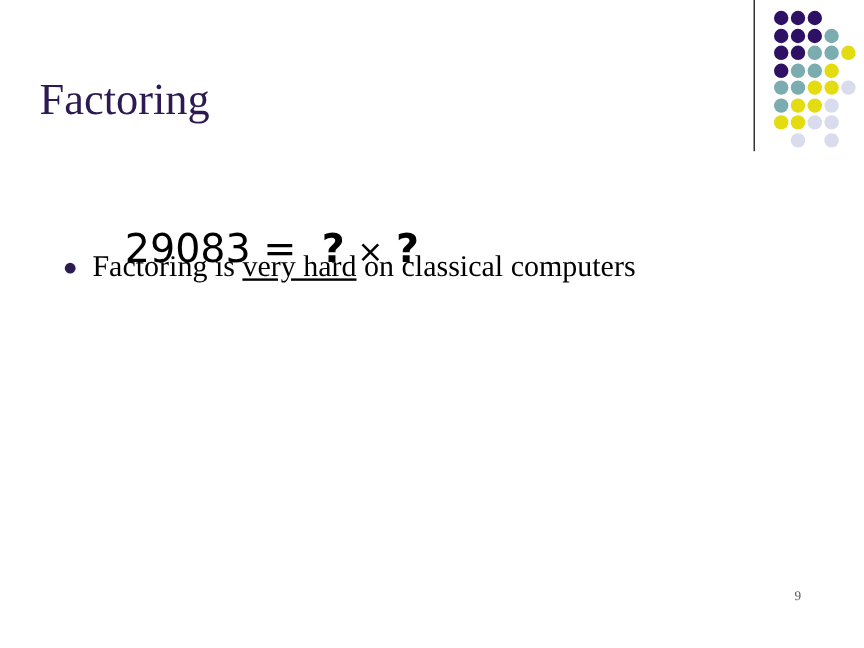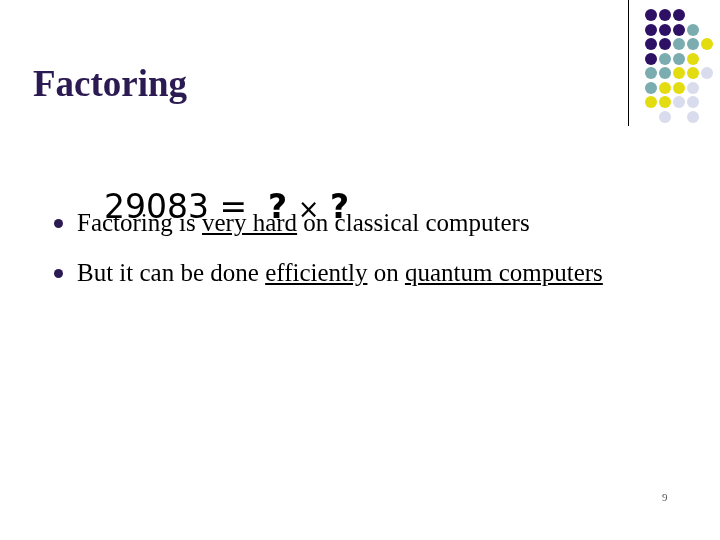--- a/index.html
+++ b/index.html
@@ -52,21 +52,21 @@
   }
   .deco-dot.blank { background: transparent; }
 
   
   #title {
     position: absolute;
     left: 33px;
     top: 62px;
     font-family: "Liberation Serif", "DejaVu Serif", serif;
     font-size: 37px;
-    font-weight: bold;
+    font-weight: normal;
     color: #2c1a52;
     letter-spacing: 0px;
     line-height: 44px;
     white-space: nowrap;
   }
 
   
   #equation {
     position: absolute;
     left: 62px;
@@ -143,18 +143,17 @@
     </div>
 
   <div id="title">Factoring</div>
 
   <div id="equation">
     <span>29083</span><span> </span><span>=</span><span>  </span><span class="qmark">?</span><span> </span><span class="times">×</span><span> </span><span class="qmark">?</span>
   </div>
 
   <div id="bullets">
       <div class="bullet-item"><span class="bullet-marker"></span><span class="bullet-text"><span>Factoring is </span><u>very hard</u><span> on classical computers</span></span></div>
-      <div class="bullet-item"><span class="bullet-marker"></span><span class="bullet-text"><span>But it can be done </span><u>efficiently</u><span> on </span><u>quantum computers</u></span></div>
     </div>
 
   <div id="page-number">9</div>
 
 </div>
 
 </body></html>

